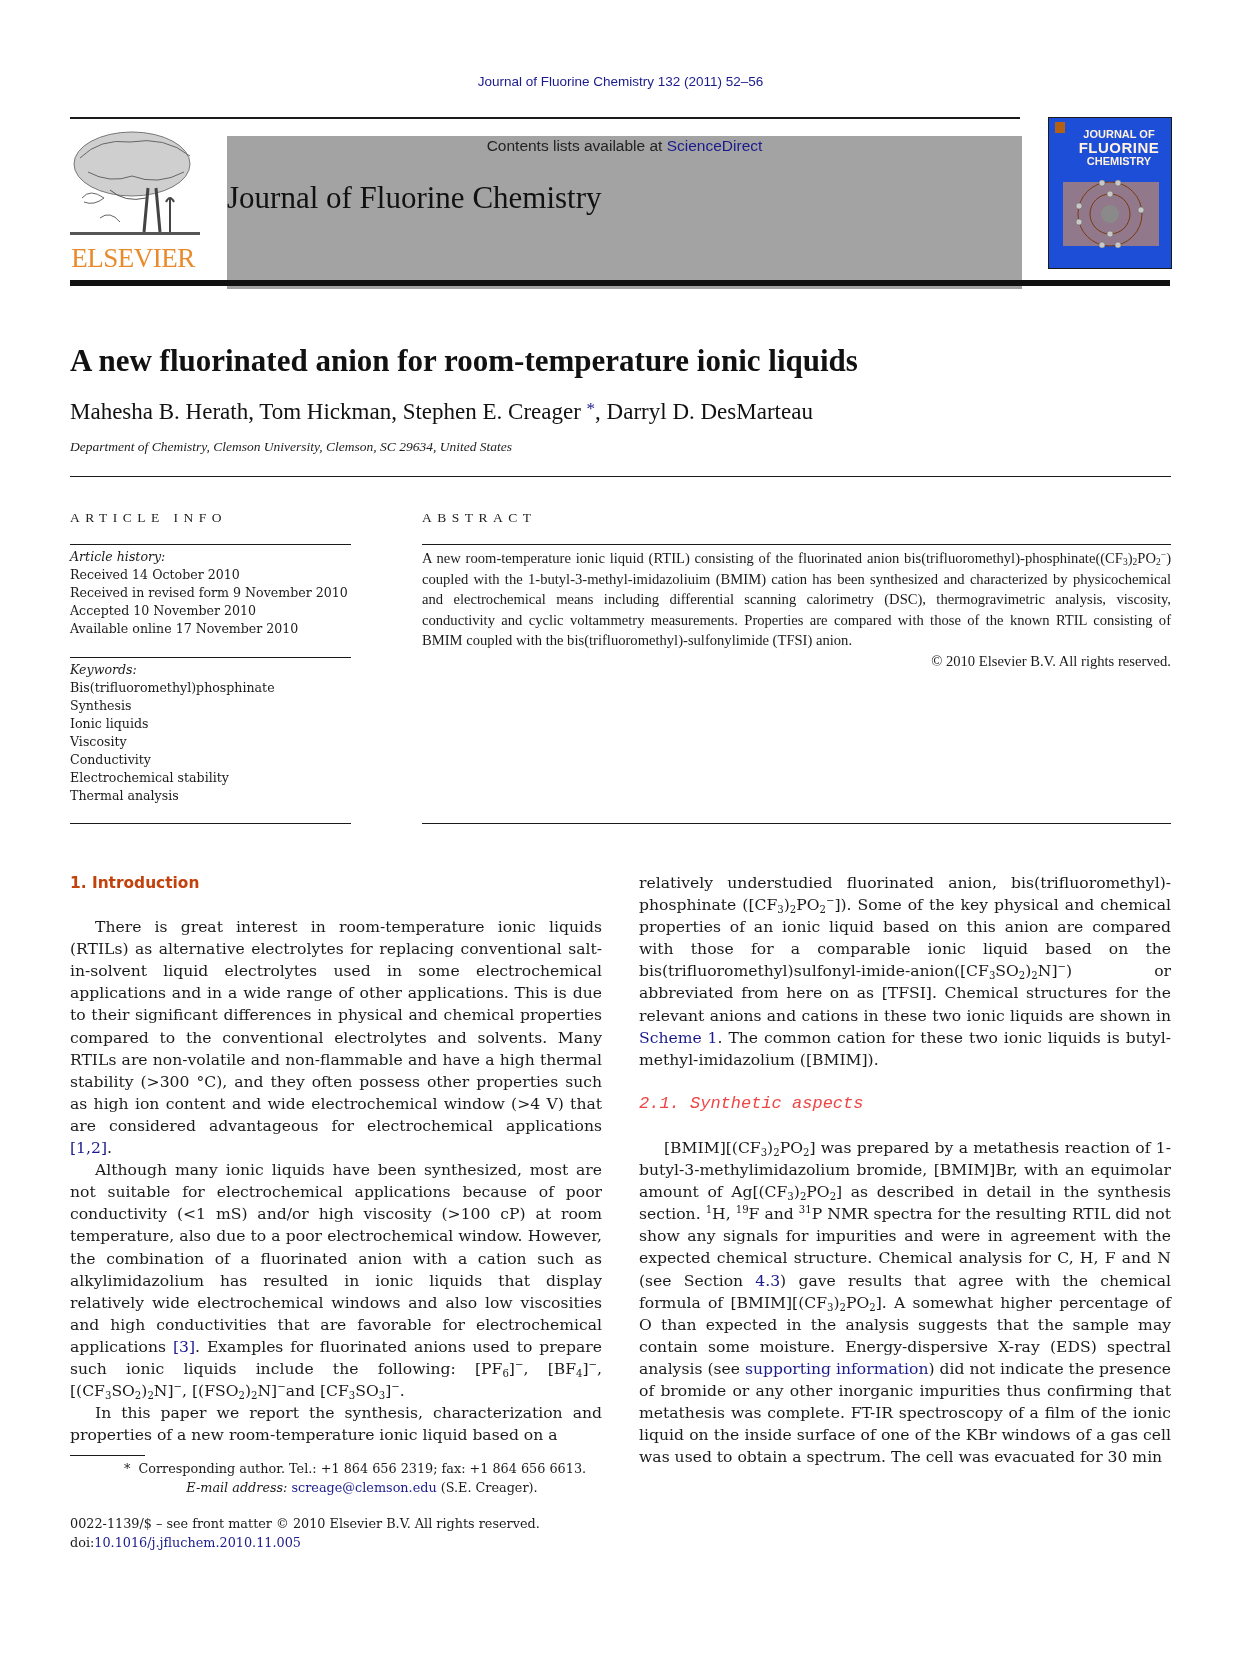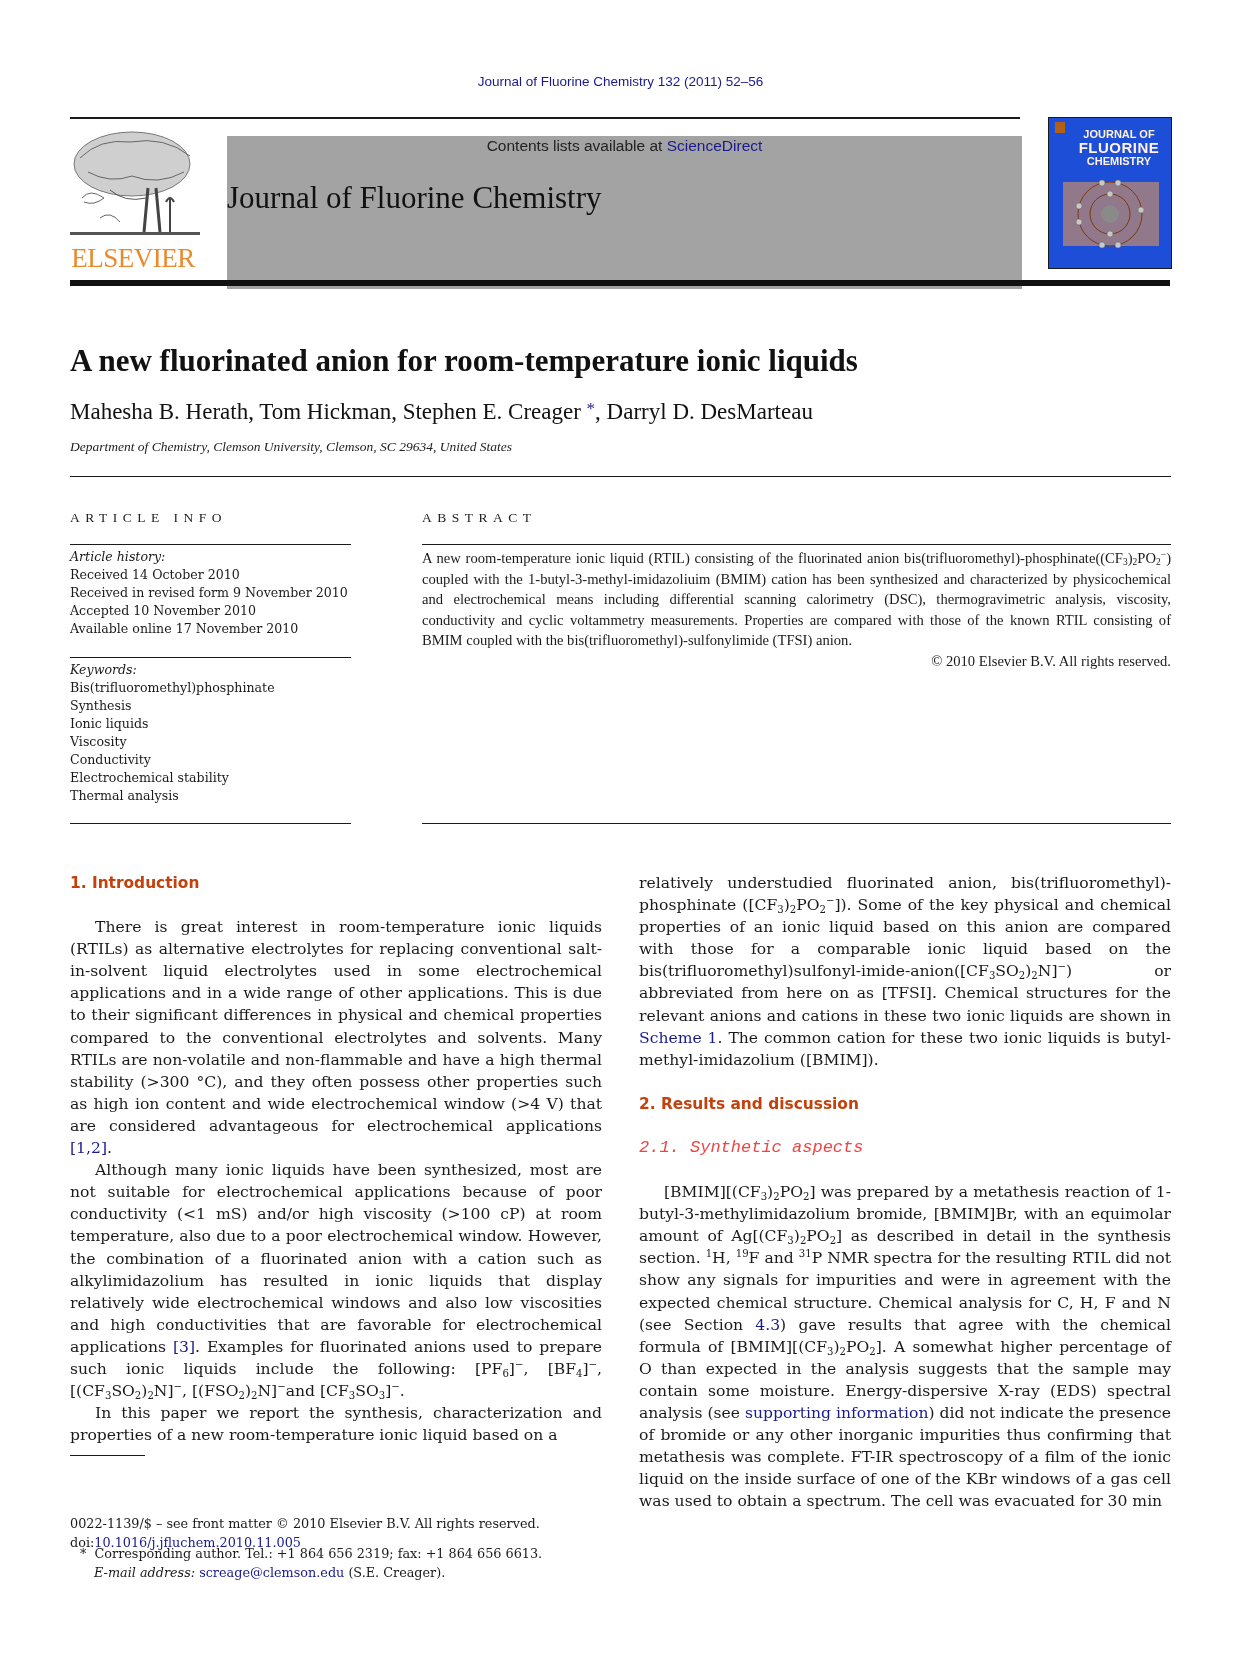--- a/index.html
+++ b/index.html
@@ -131,27 +131,26 @@
 <div class="abs rule" style="left:422px;width:749px;top:823px;"></div>
 
 <div class="abs col" style="left:70px;width:532px;top:872px;">
   <div class="sec-head" style="margin-bottom:22px;">1.  Introduction</div>
   <p class="indent"><span>There is great interest in room-temperature ionic liquids (RTILs) as alternative electrolytes for replacing conventional salt-in-solvent liquid electrolytes used in some electrochemical applications and in a wide range of other applications. This is due to their significant differences in physical and chemical properties compared to the conventional electrolytes and solvents. Many RTILs are non-volatile and non-flammable and have a high thermal stability (&gt;300 °C), and they often possess other properties such as high ion content and wide electrochemical window (&gt;4 V) that are considered advantageous for electrochemical applications </span><span class="link">[1,2]</span>.</p>
   <p class="indent"><span>Although many ionic liquids have been synthesized, most are not suitable for electrochemical applications because of poor conductivity (&lt;1 mS) and/or high viscosity (&gt;100 cP) at room temperature, also due to a poor electrochemical window. However, the combination of a fluorinated anion with a cation such as alkylimidazolium has resulted in ionic liquids that display relatively wide electrochemical windows and also low viscosities and high conductivities that are favorable for electrochemical applications </span><span class="link">[3]</span><span>. Examples for fluorinated anions used to prepare such ionic liquids include the following: </span>[PF<sub>6</sub>]<sup>−</sup>, [BF<sub>4</sub>]<sup>−</sup>, [(CF<sub>3</sub>SO<sub>2</sub>)<sub>2</sub>N]<sup>−</sup>, [(FSO<sub>2</sub>)<sub>2</sub>N]<sup>−</sup>and [CF<sub>3</sub>SO<sub>3</sub>]<sup>−</sup>.</p>
   <p class="indent">In this paper we report the synthesis, characterization and properties of a new room-temperature ionic liquid based on a</p>
 </div>
 
 <div class="abs rule" style="left:70px;width:75px;top:1455px;"></div>
-<div class="abs footnote" style="top:1544px;">
+<div class="abs footnote" style="top:1459px;text-align:center;">
   <div style="padding-left:24px;text-indent:-14px;"><span>*</span>&nbsp;&nbsp;<span>Corresponding author. Tel.: +1 864 656 2319; fax: +1 864 656 6613.</span></div>
   <div style="padding-left:24px;"><i>E-mail address: </i><span class="link">screage@clemson.edu</span><span> (S.E. Creager).</span></div>
 </div>
 <div class="abs footnote" style="top:1514px;">
   <div>0022-1139/$ – see front matter © 2010 Elsevier B.V. All rights reserved.</div>
   <div><span>doi:</span><span class="link">10.1016/j.jfluchem.2010.11.005</span></div>
 </div>
 
 <div class="abs col" style="left:639px;width:532px;top:872px;">
   <p><span>relatively understudied fluorinated anion, bis(trifluoromethyl)-phosphinate ([CF</span><sub>3</sub>)<sub>2</sub>PO<sub>2</sub><sup>−</sup><span>]). Some of the key physical and chemical properties of an ionic liquid based on this anion are compared with those for a comparable ionic liquid based on the bis(trifluoromethyl)sulfonyl-imide-anion([CF</span><sub>3</sub>SO<sub>2</sub>)<sub>2</sub>N]<sup>−</sup><span>) or abbreviated from here on as [TFSI]. Chemical structures for the relevant anions and cations in these two ionic liquids are shown in </span><span class="link">Scheme 1</span><span>. The common cation for these two ionic liquids is butyl-methyl-imidazolium ([BMIM]).</span></p>
-  <div class="sec-head" style="margin-top:22px;">2.  Results and discussion</div>
   <div class="subsec-head" style="margin-top:22px;margin-bottom:22px;">2.1.  Synthetic aspects</div>
   <p class="indent">[BMIM][(CF<sub>3</sub>)<sub>2</sub>PO<sub>2</sub>] <span>was prepared by a metathesis reaction of 1-butyl-3-methylimidazolium bromide, [BMIM]Br, with an equimolar amount of Ag[(CF</span><sub>3</sub>)<sub>2</sub>PO<sub>2</sub><span>] as described in detail in the synthesis section. </span><sup>1</sup><span>H, </span><sup>19</sup><span>F and </span><sup>31</sup><span>P NMR spectra for the resulting RTIL did not show any signals for impurities and were in agreement with the expected chemical structure. Chemical analysis for C, H, F and N (see Section </span><span class="link">4.3</span><span>) gave results that agree with the chemical formula of [BMIM][(CF</span><sub>3</sub>)<sub>2</sub>PO<sub>2</sub><span>]. A somewhat higher percentage of O than expected in the analysis suggests that the sample may contain some moisture. Energy-dispersive X-ray (EDS) spectral analysis (see </span><span class="link">supporting information</span><span>) did not indicate the presence of bromide or any other inorganic impurities thus confirming that metathesis was complete. FT-IR spectroscopy of a film of the ionic liquid on the inside surface of one of the KBr windows of a gas cell was used to obtain a spectrum. The cell was evacuated for 30 min</span></p>
 </div>
 
 </body></html>

